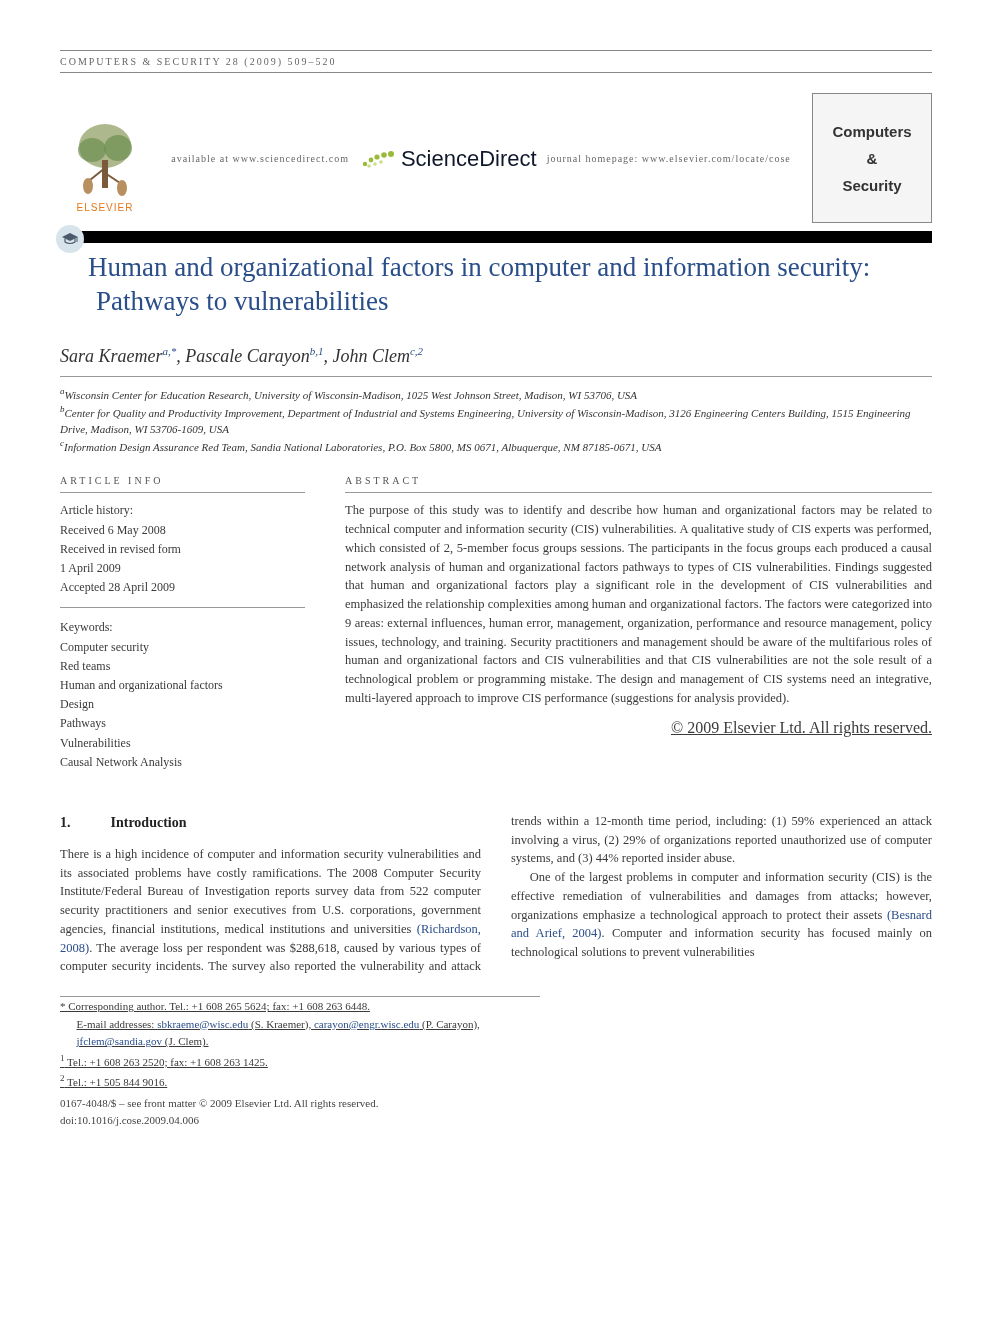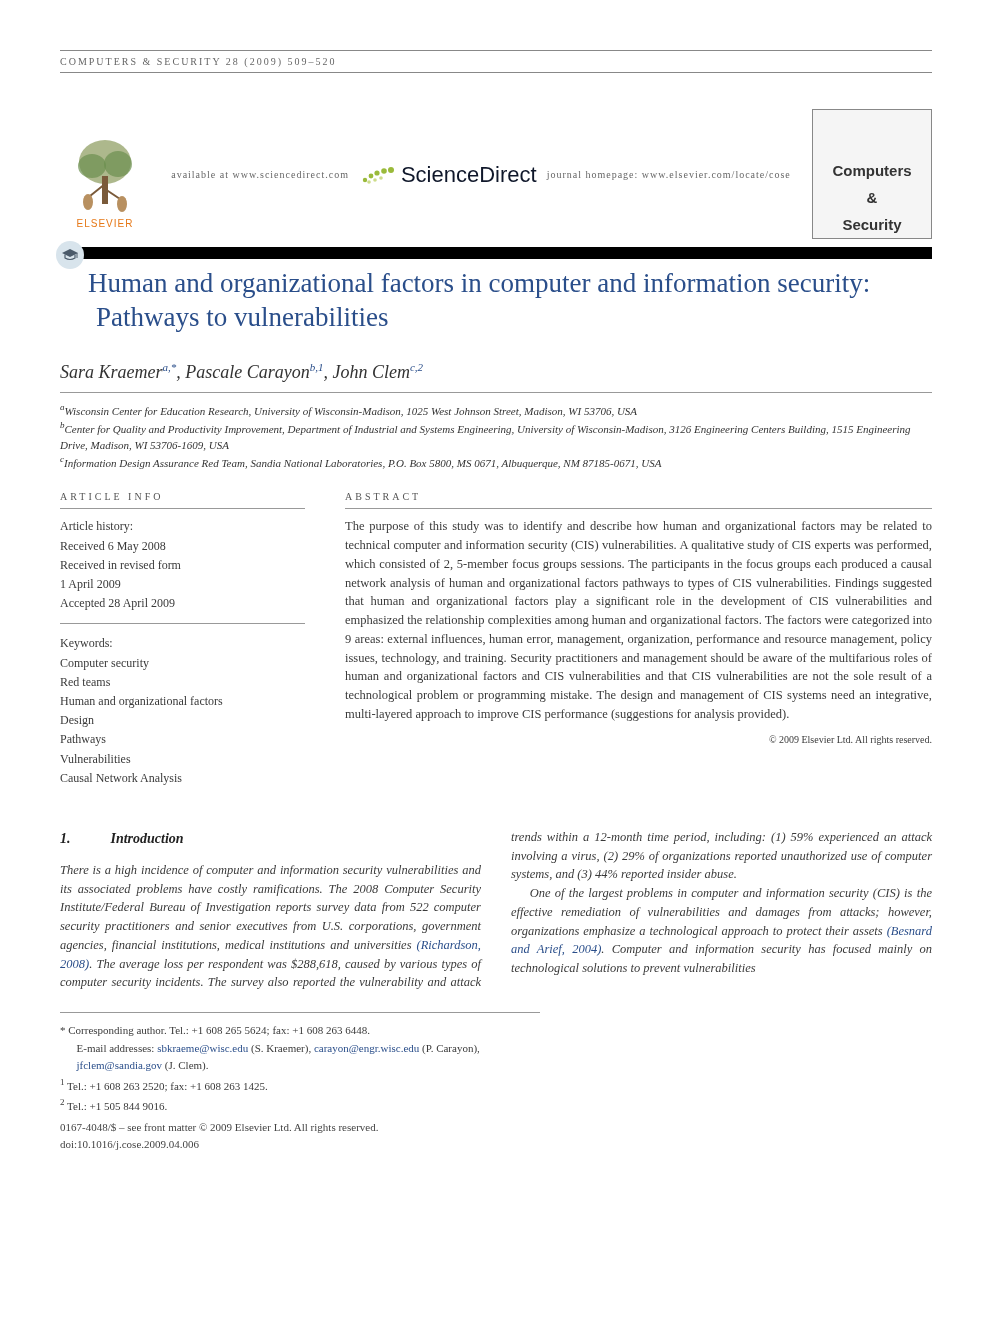--- a/index.html
+++ b/index.html
@@ -14,21 +14,21 @@
     line-height: 1.5;
   }
   .running-head {
     font-size: 10px;
     letter-spacing: 2px;
     text-transform: uppercase;
     color: #666;
     border-top: 1px solid #888;
     border-bottom: 1px solid #888;
     padding: 3px 0;
-    margin-bottom: 36px;
+    margin-bottom: 20px;
   }
   .masthead {
     display: flex;
     align-items: stretch;
     margin-bottom: 8px;
     height: 130px;
   }
   .elsevier-logo {
     width: 90px;
     display: flex;
@@ -80,21 +80,21 @@
     letter-spacing: 1px;
     color: #666;
     text-align: center;
   }
   .journal-cover {
     width: 120px;
     border: 1px solid #888;
     display: flex;
     flex-direction: column;
     align-items: center;
-    justify-content: flex-end;
+    justify-content: center;
     background: #f5f5f5;
     font-family: Arial, sans-serif;
     font-weight: bold;
     color: #333;
     font-size: 15px;
     line-height: 1.8;
     text-align: center;
   }
   .black-bar {
     height: 12px;
@@ -156,45 +156,45 @@
     font-size: 10px;
     letter-spacing: 3px;
     text-transform: uppercase;
     color: #555;
     border-bottom: 1px solid #999;
     padding-bottom: 4px;
     margin-bottom: 8px;
   }
   .article-info .history { border-bottom: 1px solid #999; padding-bottom: 10px; margin-bottom: 10px; }
   .article-info .history div, .article-info .keywords div { line-height: 1.6; }
-  .copyright { text-align: right; font-size: 10px; margin-top: 8px; }
+  .copyright { text-align: right; font-size: 16px; margin-top: 8px; text-decoration: underline; }
   .body-cols {
     column-count: 2;
     column-gap: 30px;
     font-size: 12.5px;
     text-align: justify;
     margin-bottom: 20px;
-    font-style: italic;
   }
   .body-cols h2 {
     font-size: 14px;
     font-weight: bold;
     margin-bottom: 12px;
     color: #222;
   }
   .body-cols h2 .num { margin-right: 40px; }
   .body-cols p { margin-bottom: 0; }
   .body-cols p + p { text-indent: 1.5em; }
   .blue-link { color: #2a4e8a; }
   .footnotes {
     border-top: 1px solid #999;
-    padding-top: 9px;
+    padding-top: 1px;
     font-size: 11px;
     line-height: 1.6;
     width: 55%;
+    text-decoration: underline;
   }
   .footnotes .sup { font-size: 9px; vertical-align: super; }
   .copyright-footer {
     font-size: 11px;
     color: #444;
     margin-top: 4px;
     line-height: 1.5;
   }
 </style>
 </head>

